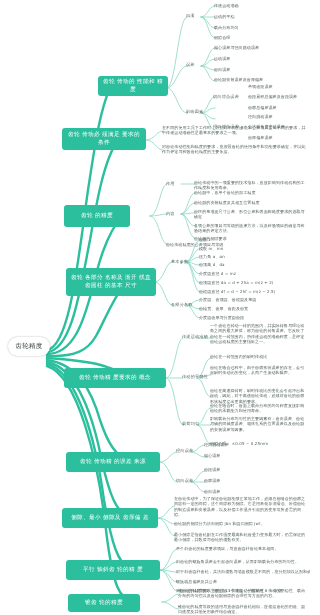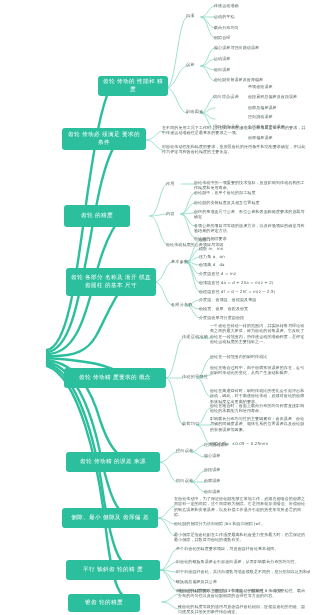--- a/index.html
+++ b/index.html
@@ -151,20 +151,21 @@
       <path d="M160,570 C169,570 170,562 177,562"></path>
       <path d="M160,570 C169,570 170,572 177,572"></path>
       <path d="M160,570 C169,570 170,582 177,582"></path>
       <path d="M160,570 C169,570 170,591 177,591"></path>
 
       <path d="M162,602 C171,602 172,594 179,594"></path>
       <path d="M162,602 C171,602 172,609 179,609"></path>
     </g>
   </svg>
 
+  <div class="node root" style="left:8px;top:337px;width:42px;height:19px;">齿轮精度</div>
 
   <div class="node b1" style="left:98px;top:76px;width:70px;height:20px;">齿轮 传动的 性能和 精度</div>
   <div class="node b2" style="left:186px;top:13px;">四项</div>
   <div class="node leaf nowrap" style="left:214px;top:3px;">传递运动准确</div>
   <div class="node leaf nowrap" style="left:214px;top:14px;">运动的平稳</div>
   <div class="node leaf nowrap" style="left:214px;top:25px;">载荷分布均匀</div>
   <div class="node leaf nowrap" style="left:214px;top:35px;">侧隙合理</div>
 
   <div class="node b2" style="left:186px;top:62px;">误差</div>
   <div class="node leaf nowrap" style="left:214px;top:45px;">偏心误差与径向跳动误差</div>

